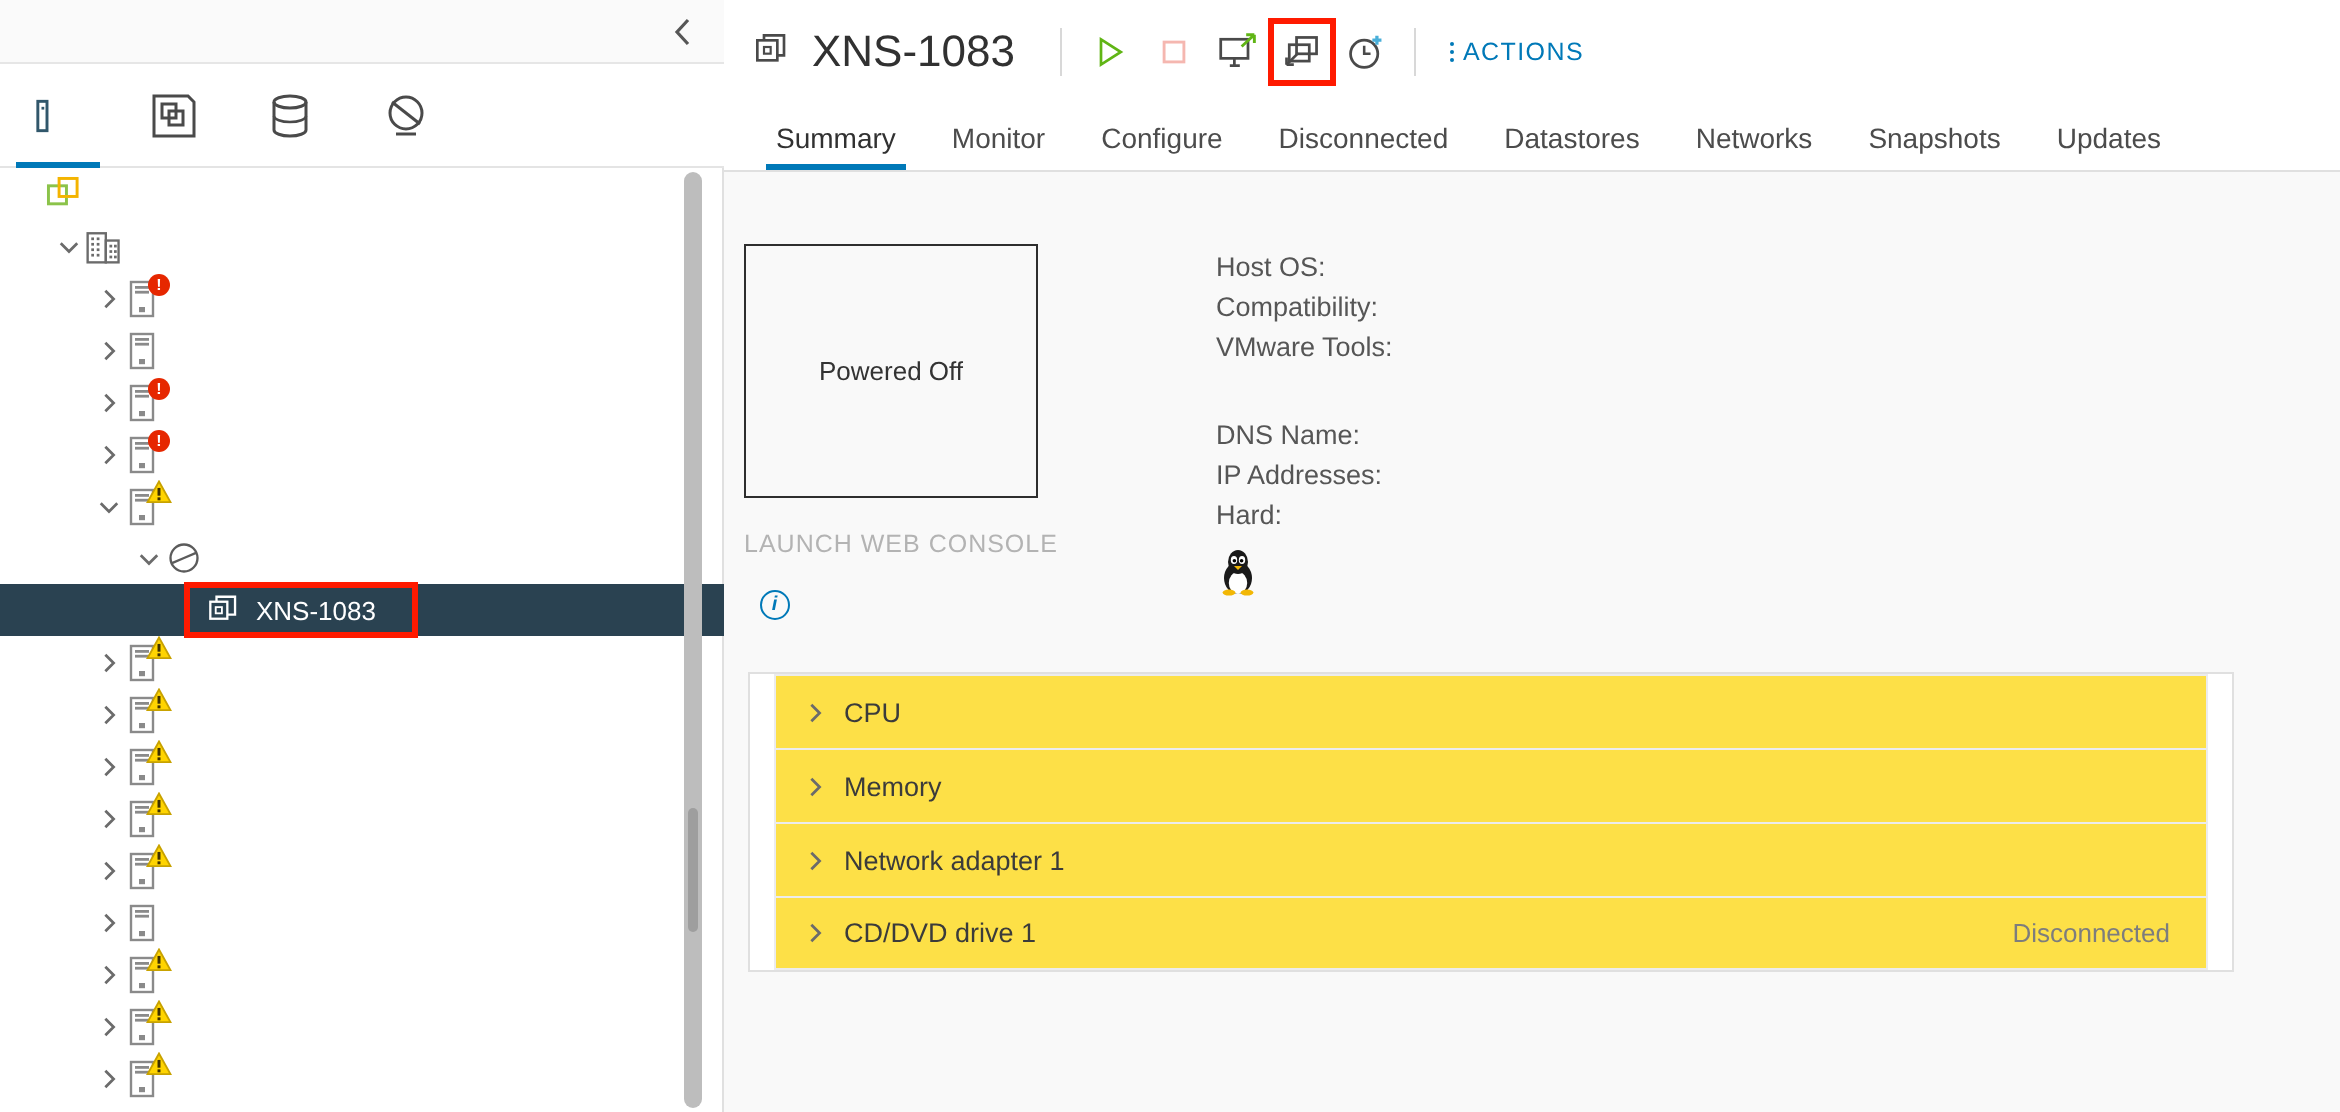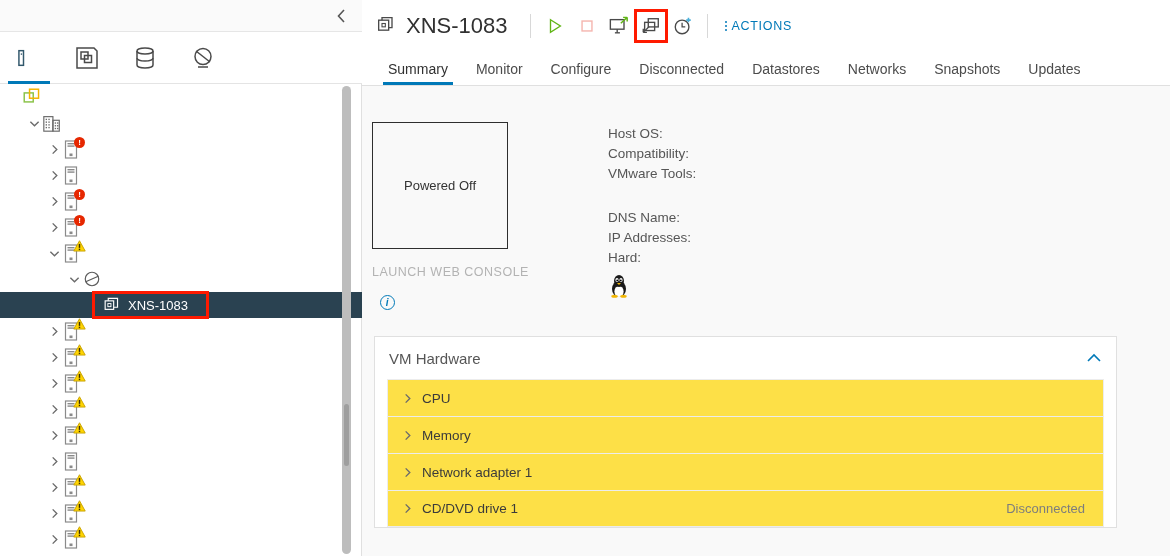--- a/index.html
+++ b/index.html
@@ -166,21 +166,21 @@
     position: relative;
     height: 470px;
     background: #f9f9f9;
     padding: 0;
     overflow: hidden;
   }
 
   #top-info { display: flex; padding: 36px 0 0 10px; background: #f9f9f9;}
   #thumb-col { width: 200px; margin-left: 0; }
   #thumbnail {
-    width: 136px; height: 127px;
+    width: 147px; height: 127px;
     border: 1px solid #2e2e2e;
     background: #f9f9f9;
     display: flex; align-items: center; justify-content: center;
     font-size: 13px; color: #333;
   }
   .console-link {
     font-size: 12.5px; letter-spacing: .5px;
     margin-top: 16px; display: flex; align-items: center;
   }
   .console-link.disabled { color: #b3b3b3; }
@@ -781,28 +781,20 @@
               <circle cx="12.8" cy="6.4" r="0.9" fill="#000"></circle>
               <path d="M9 9 L11 11 L13 9 Z" fill="#f2b705"></path>
               <ellipse cx="6.5" cy="22.3" rx="3.2" ry="1.5" fill="#f2b705"></ellipse>
               <ellipse cx="15.5" cy="22.3" rx="3.2" ry="1.5" fill="#f2b705"></ellipse>
             </svg>
           </div>
         </div>
       </div>
 
       <div id="vm-hardware-card">
-        <div id="vmhw-header">
-          <span>VM Hardware</span>
-          <span id="vmhw-collapse">
-            <svg width="16" height="16" viewBox="0 0 16 16">
-                <path d="M2 11 L8 5 L14 11" fill="none" stroke="#0079b8" stroke-width="1.6"></path>
-              </svg>
-          </span>
-        </div>
         <div id="vmhw-list">
             <div class="hw-row">
               <span class="hw-chevron">
                 <svg width="11" height="11" viewBox="0 0 12 12">
                   <path d="M4 1.5 L8.5 6 L4 10.5" fill="none" stroke="currentColor" stroke-width="1.5"></path>
                 </svg>
               </span>
               <span class="hw-label">CPU</span>
               <span class="hw-value"></span>
             </div>

